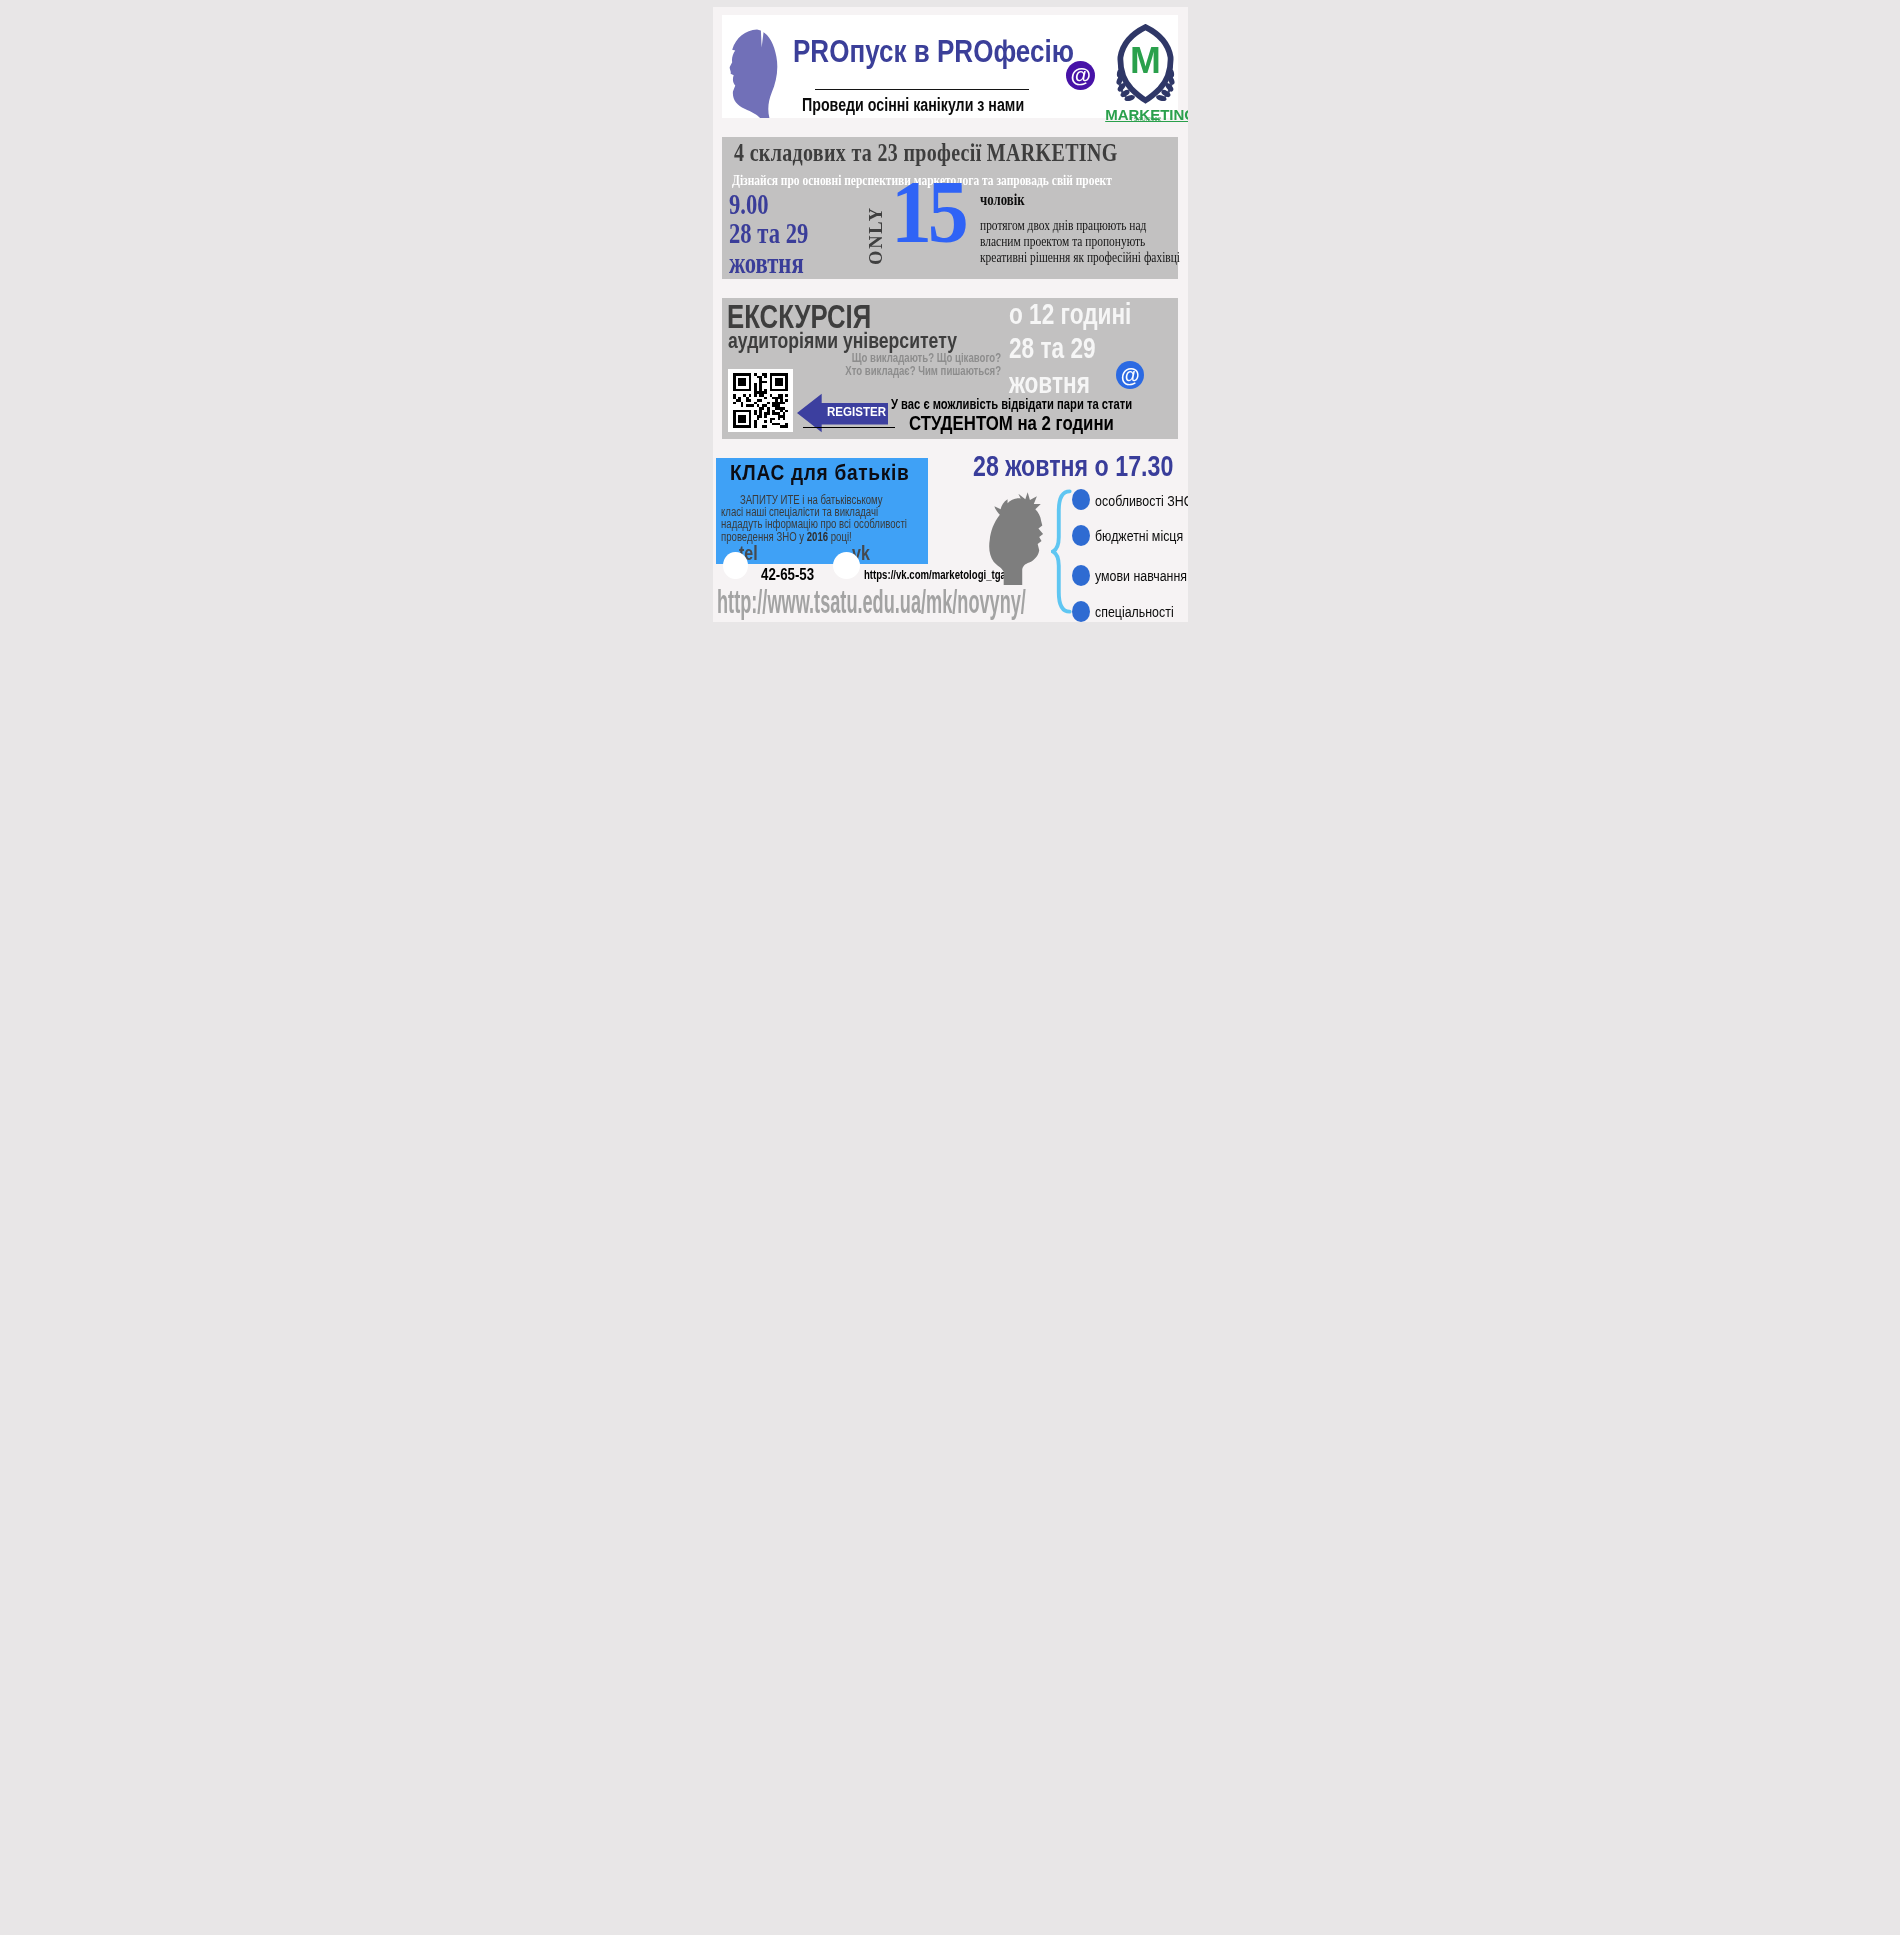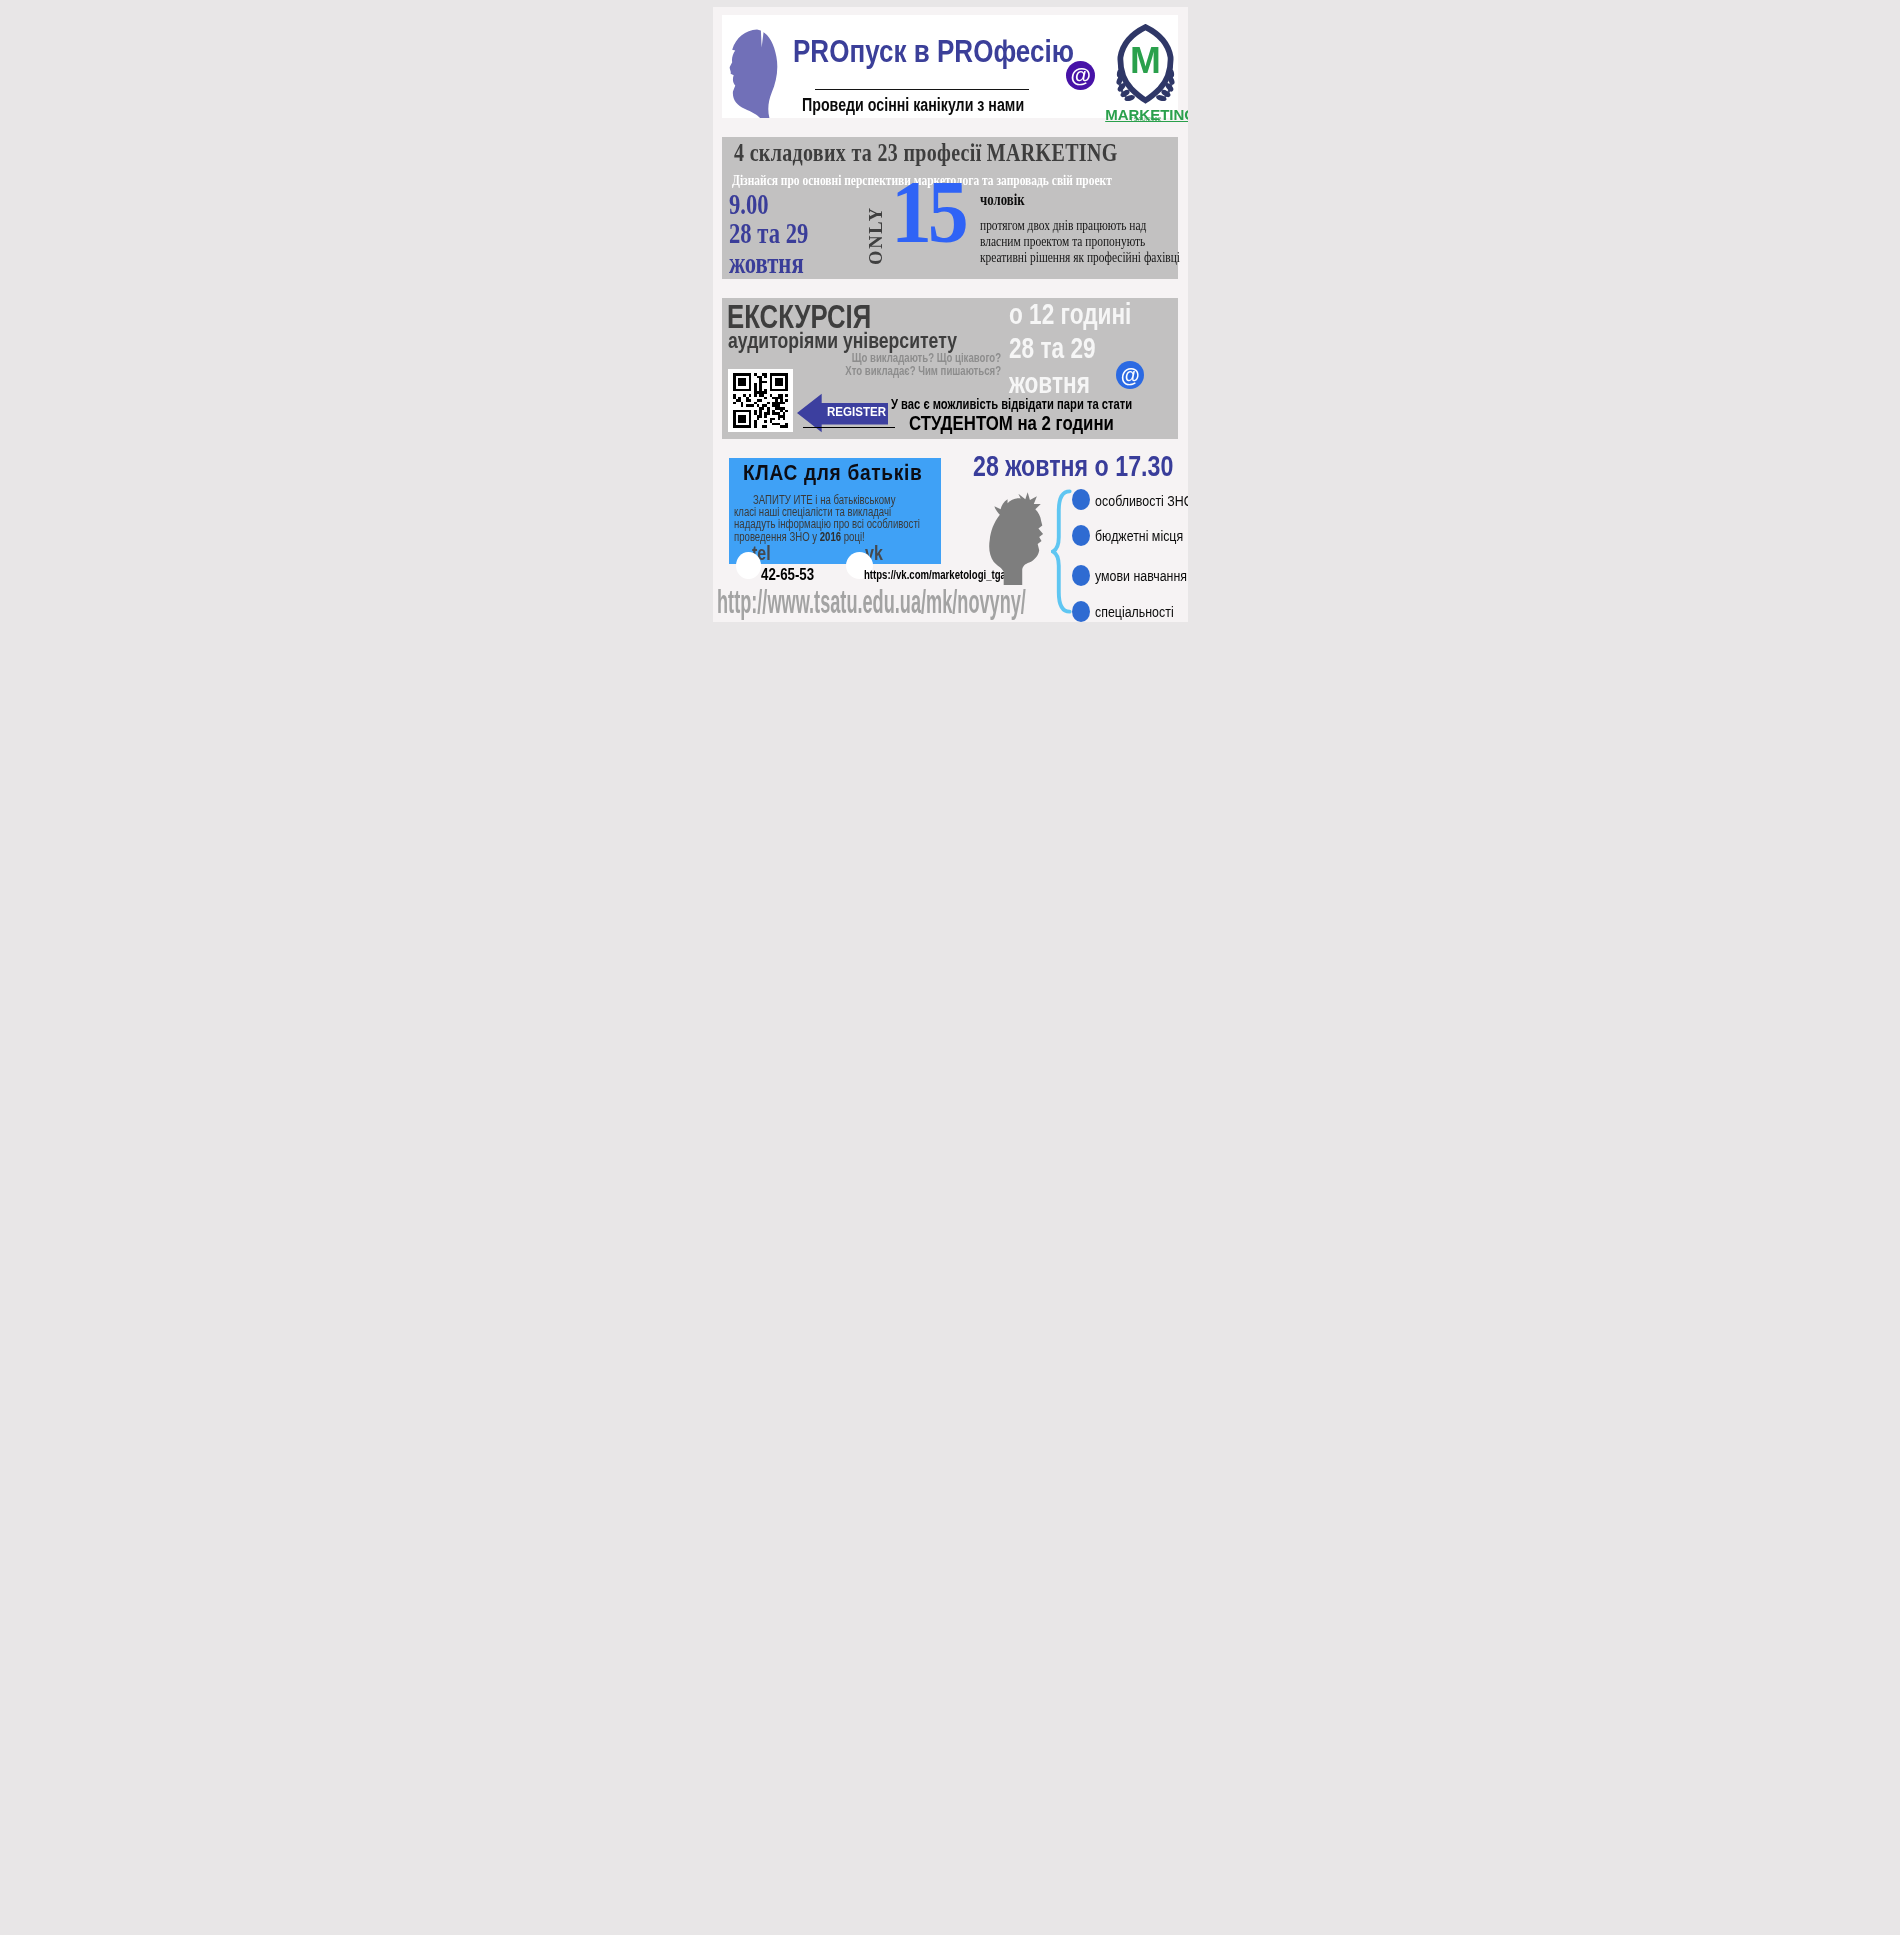--- a/index.html
+++ b/index.html
@@ -52,21 +52,21 @@
   .reg-arrow{left:75px; top:94px; width:91px; height:42px;}
   .reg-label{left:25px; top:12.4px; width:67px; text-align:center; font-size:13.6px; font-weight:700;
              color:#ffffff; transform:scaleX(0.85); transform-origin:50% 0;}
   .arrow-underline{left:81px; top:129px; width:92px; height:1.2px; background:#000;}
   .white-time{font-size:29px; font-weight:700; color:#f6f6f6; transform:scaleX(0.78); line-height:1;}
   .w1{left:287px; top:2.3px;} .w2{left:287px; top:36px;} .w3{left:287px; top:71px;}
   .at-sec2{left:394px; top:63px; width:28px; height:28px; background:#2b6ae3; font-size:19.4px;}
   .offer1{left:169px; top:98px; font-size:14px; font-weight:700; color:#000; transform:scaleX(0.80);}
   .offer2{left:187px; top:113px; font-size:21px; font-weight:700; color:#000; transform:scaleX(0.80);}
   
-  .sec3{left:16px; top:451px; width:212px; height:106px; background:#3fa1f6;}
+  .sec3{left:3px; top:451px; width:212px; height:106px; background:#3fa1f6;}
   .sec3-title{left:14.7px; top:2.3px; font-size:22.5px; font-weight:700; color:#0c0c13;
               transform:scaleX(0.85); letter-spacing:0.8px;}
   .sec3-line{font-size:12px; font-weight:400; color:#3a3a3a; transform:scaleX(0.80); line-height:1;}
   .l1{left:24px; top:36px;} .l2{left:5.4px; top:48px;} .l3{left:5.4px; top:60px;} .l4{left:5.4px; top:73px;}
   .year-bold{font-weight:700; color:#2f2f2f;}
   .contact-label{font-size:20px; font-weight:700; color:#45494e; transform:scaleX(0.80);}
   .tel-lab{left:23px; top:84px;} .vk-lab{left:136px; top:84px;}
   .white-oval{background:#ffffff; border-radius:50%;}
   .tel-oval{left:7.7px; top:94px; width:24.4px; height:27px;}
   .vk-oval{left:117px; top:94px; width:27px; height:27px;}

